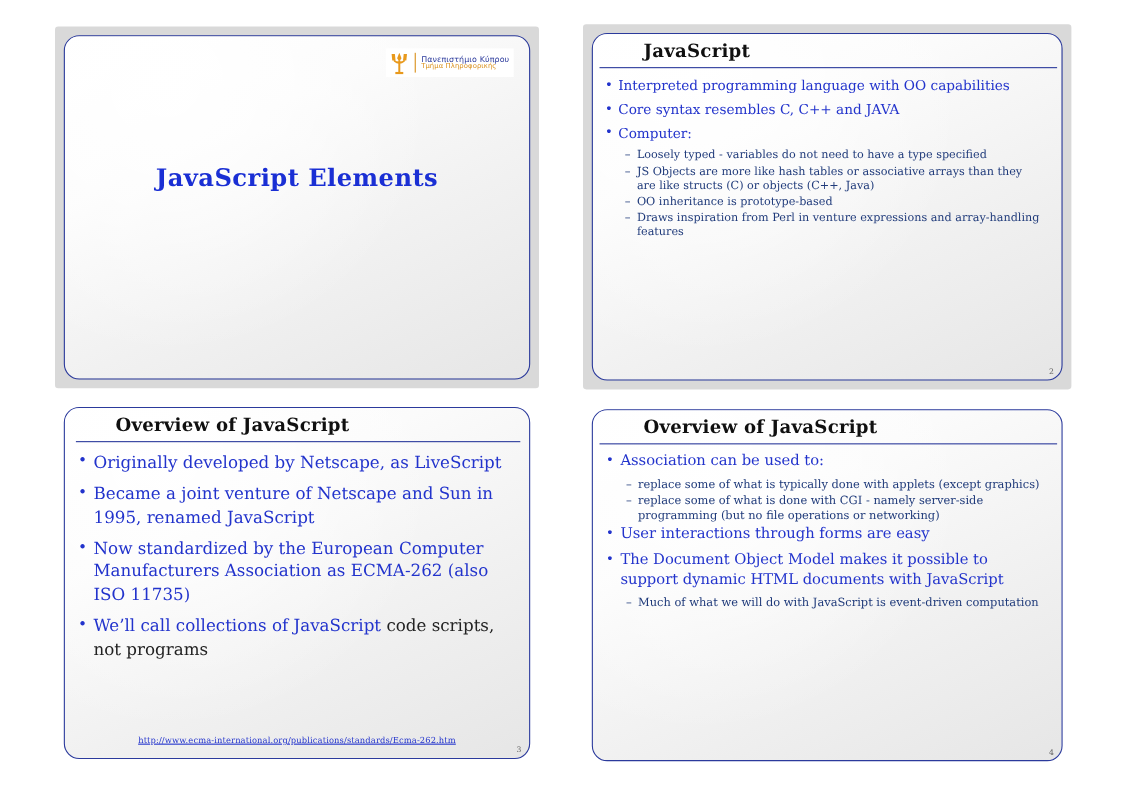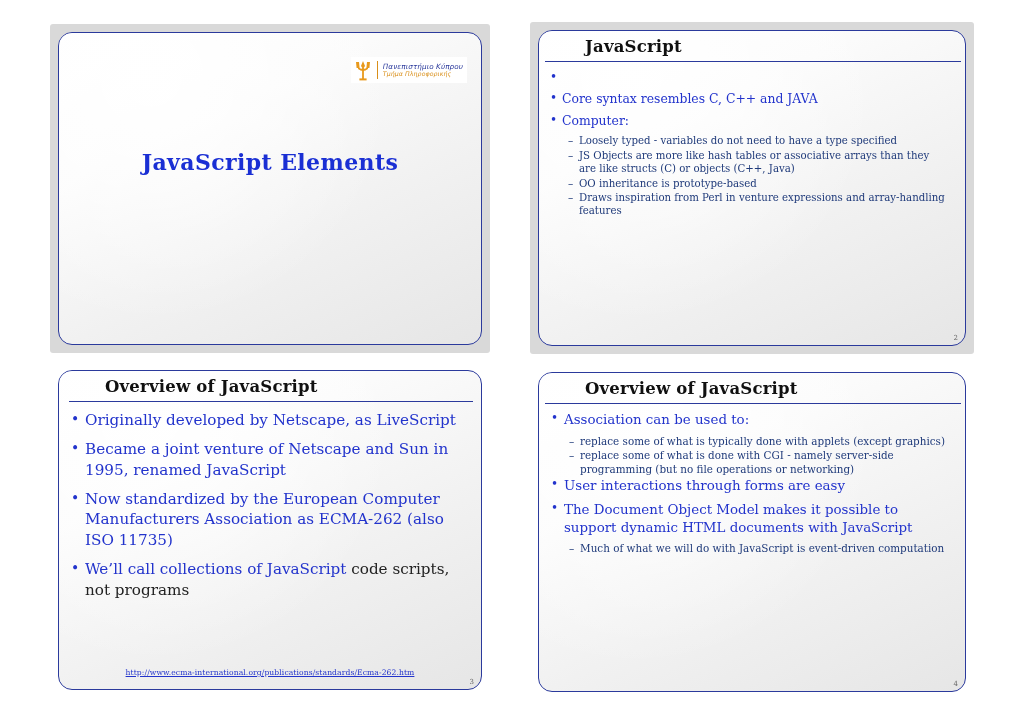--- a/index.html
+++ b/index.html
@@ -56,26 +56,25 @@
   
   .title-slide-inner {
     position: relative;
     z-index: 2;
     width: 100%;
     height: 100%;
   }
   .uni-logo {
     position: absolute;
     right: 14px;
-    top: 24px;
+    top: 11px;
     display: flex;
     align-items: center;
     background: #ffffff;
     padding: 2px 4px 2px 2px;
-    font-style: italic;
   }
   .uni-logo .mark {
     width: 20px;
     height: 22px;
     margin-right: 4px;
     flex: none;
   }
   .uni-logo .rule {
     width: 1px;
     height: 18px;
@@ -255,20 +254,21 @@
 
   <div class="slide" id="slide-2">
     <div class="slide-body">
       <div class="slide-title">JavaScript</div>
       <div class="title-rule wide"></div>
 
       <div class="bullets">
 
         <div class="b1">
           <span class="dot">•</span>
+          <span class="txt">Interpreted programming language with OO capabilities</span>
         </div>
 
         <div class="b1">
           <span class="dot">•</span>
           <span class="txt">Core syntax resembles C, C++ and JAVA</span>
         </div>
 
         <div class="b1">
           <span class="dot">•</span>
           <span class="txt">Computer:</span>

